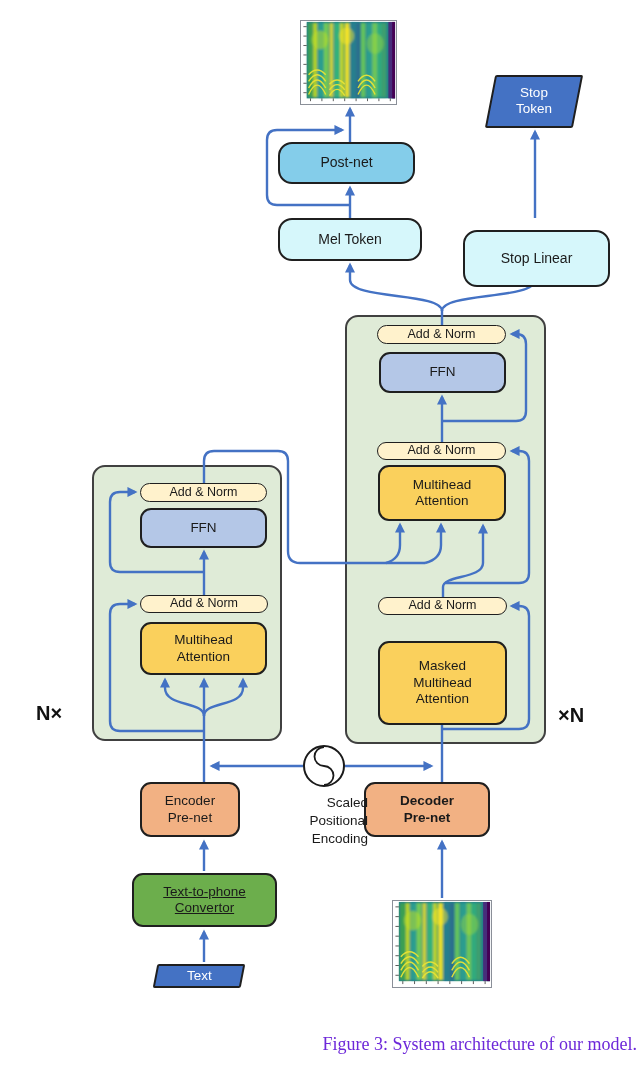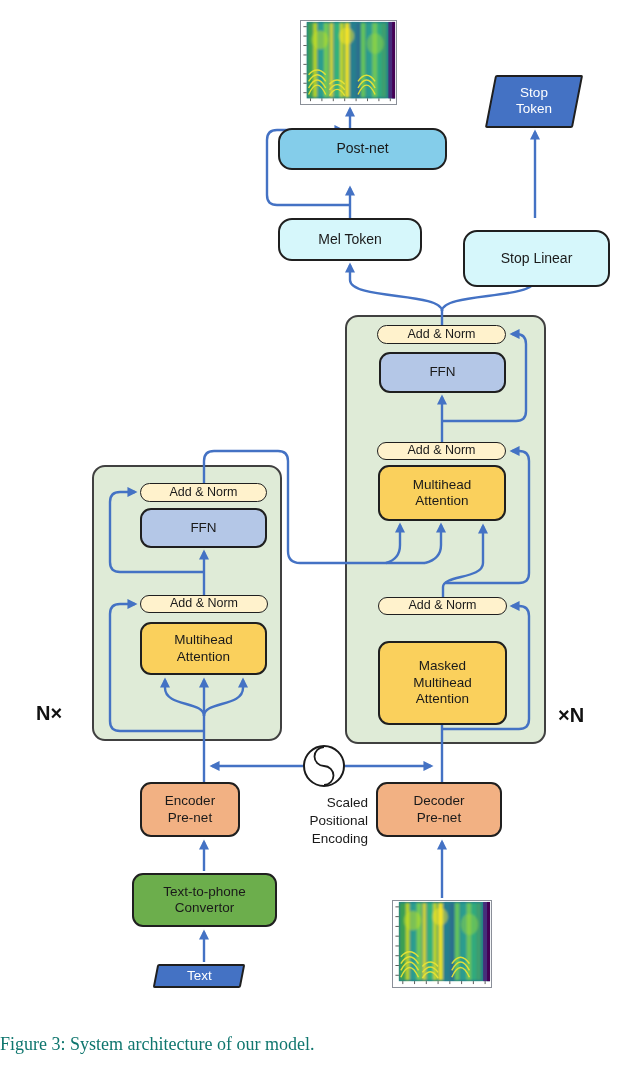--- a/index.html
+++ b/index.html
@@ -40,22 +40,22 @@
   .repeat-label{
     position:absolute;z-index:3;font-weight:bold;font-size:20px;color:#111;
   }
   .side-label{position:absolute;z-index:3;font-size:13.5px;text-align:center;line-height:1.35;}
   
   .spec{
     position:absolute;z-index:3;background:#fff;border:1px solid #8a8f98;box-sizing:border-box;
   }
   .spec svg{display:block;width:100%;height:100%;}
   .caption{
-    position:absolute;z-index:3;width:100%;text-align:left;
-    font-family:"Liberation Serif","DejaVu Serif",serif;font-size:18px;color:#0f766e;
+    position:absolute;z-index:3;width:100%;text-align:right;
+    font-family:"Liberation Serif","DejaVu Serif",serif;font-size:18px;color:#6d28d9;
   }
 </style>
 </head>
 <body>
 
 <div id="stage">
 
   <svg width="0" height="0" style="position:absolute" aria-hidden="true">
     <defs>
       <filter id="smear" x="-10%" y="-10%" width="120%" height="120%">
@@ -176,21 +176,21 @@
     <svg viewBox="0 0 100 88" preserveAspectRatio="none">
         <use href="#spectro" xlink:href="#spectro"></use>
       </svg>
   </div>
   <div class="spec" style="left:392px;top:900px;width:100px;height:88px;">
     <svg viewBox="0 0 100 88" preserveAspectRatio="none">
         <use href="#spectro" xlink:href="#spectro"></use>
       </svg>
   </div>
 
-  <div class="box postnet" style="left:278px;top:128px;width:169px;height:42px;">
+  <div class="box postnet" style="left:278px;top:142px;width:137px;height:42px;">
     <span>Post-net</span>
   </div>
   <div class="box linear" style="left:278px;top:218px;width:144px;height:43px;">
     <span>Mel Token</span>
   </div>
   <div class="box linear" style="left:463px;top:218px;width:147px;height:57px;margin-top:12px;">
     <span>Stop Linear</span>
   </div>
   <div class="box para" style="left:490px;top:75px;width:88px;height:53px;">
     <span class="unskew wrap-narrow" style="width:48px;">Stop Token</span>
@@ -227,27 +227,27 @@
   <div class="box attn" style="left:140px;top:622px;width:127px;height:53px;">
     <span class="wrap-narrow" style="width:90px;">Multihead Attention</span>
   </div>
 
   <div class="repeat-label" style="left:36px;top:702px;">N×</div>
   <div class="repeat-label" style="left:558px;top:704px;">×N</div>
 
   <div class="box prenet" style="left:140px;top:782px;width:100px;height:55px;">
     <span class="wrap-narrow" style="width:70px;">Encoder Pre-net</span>
   </div>
-  <div class="box prenet" style="left:376px;top:782px;width:126px;height:55px;">
+  <div class="box prenet" style="left:364px;top:782px;width:126px;height:55px;font-weight:bold;">
     <span class="wrap-narrow" style="width:70px;">Decoder Pre-net</span>
   </div>
   <div class="side-label" style="left:282px;top:794px;width:86px;text-align:right;">
     <span class="wrap-narrow" style="width:80px;">Scaled Positional Encoding</span>
   </div>
-  <div class="box converter" style="left:132px;top:873px;width:145px;height:54px;">
+  <div class="box converter" style="left:132px;top:873px;width:145px;height:54px;text-decoration:underline;">
     <span class="wrap-narrow" style="width:110px;">Text-to-phone Convertor</span>
   </div>
   <div class="box para" style="left:155px;top:964px;width:88px;height:24px;">
     <span class="unskew">Text</span>
   </div>
 
   <div class="caption" style="top:1034px;">Figure 3: System architecture of our model.</div>
 
 </div>
 

